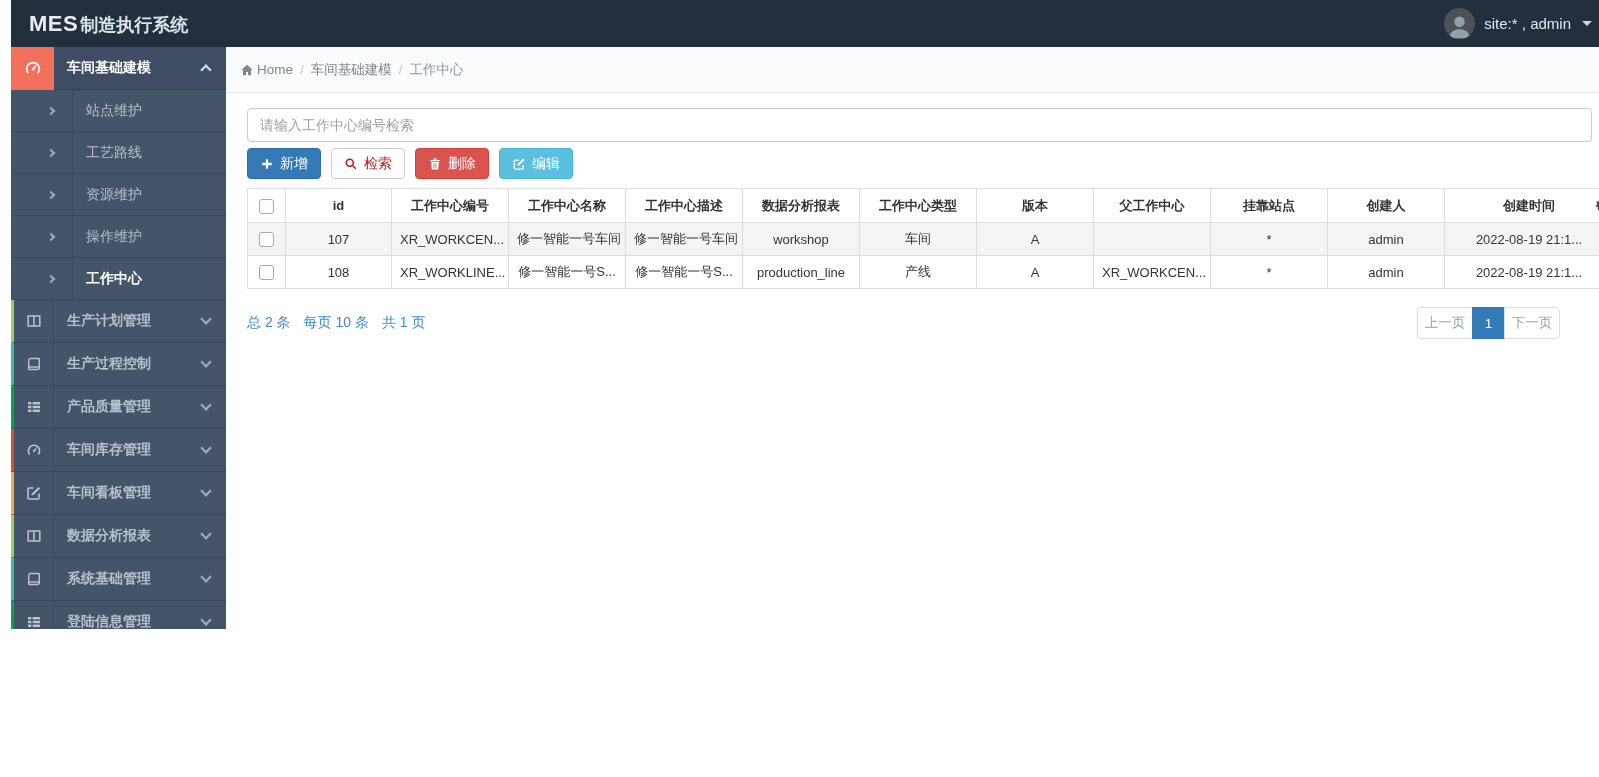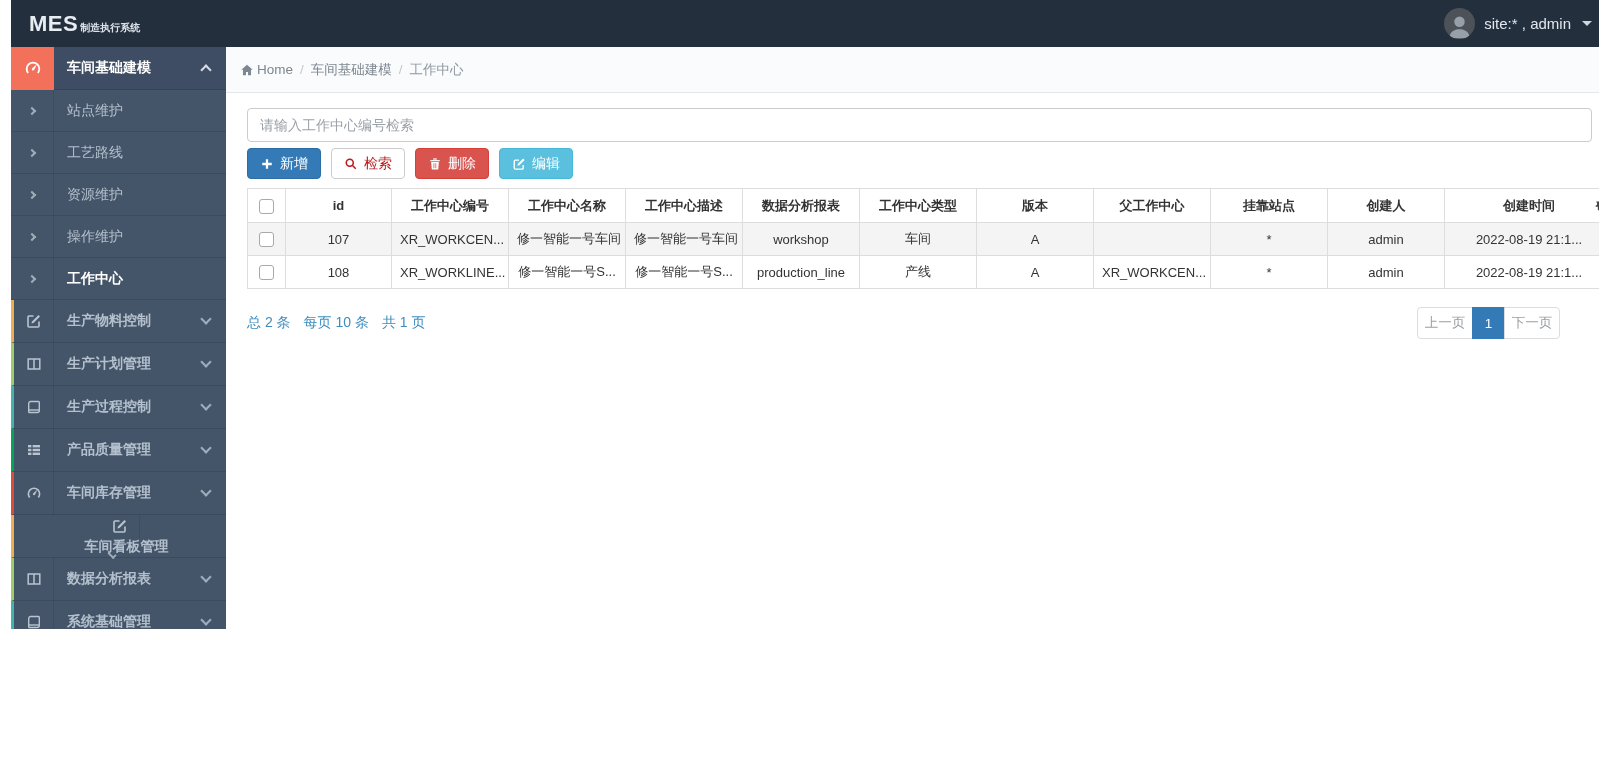--- a/index.html
+++ b/index.html
@@ -5,38 +5,38 @@
   * { margin:0; padding:0; box-sizing:border-box; }
   html,body { background:#fff; }
   body { font-family:"Liberation Sans","DejaVu Sans",sans-serif; }
   .app { position:relative; width:1599px; height:629px; overflow:hidden; background:#fff;margin-left:11px; }
 
   
   .navbar { position:absolute; top:0; left:0; right:0; height:47px; background:#242f3e;
             display:flex; align-items:center; padding:0 18px; color:#dde3ea; z-index:5; }
   .brand { display:flex; align-items:baseline; gap:2px; cursor:default; }
   .brand-primary { font-size:22px; font-weight:bold; letter-spacing:.5px; color:#e8edf2; }
-  .brand-secondary { font-size:10px; font-weight:bold; color:#dbe2e9;text-align:right; }
+  .brand-secondary { font-size:18px; font-weight:bold; color:#dbe2e9;text-align:right; }
   .nav-user { margin-left:auto; display:flex; align-items:center; gap:9px; cursor:pointer; }
   .avatar { width:31px; height:31px; border-radius:50%; background:#4c5258; overflow:hidden;
             display:flex; align-items:flex-end; justify-content:center; }
   .avatar svg { width:27px; height:27px; display:block; }
   .nav-user-label { font-size:15px; color:#e2e7ee; }
   .caret-down { width:0; height:0; border-left:5px solid transparent; border-right:5px solid transparent;
                 border-top:5px solid #cfd6de; margin-left:2px; }
 
   
   .sidebar { position:absolute; top:47px; left:0; bottom:0; width:215px; background:#455569; }
   .side-row { display:flex; align-items:center; height:43px; border-bottom:1px solid rgba(0,0,0,.13);
               cursor:pointer; color:#b4c0cd; font-size:14px; }
   .side-group { background:#3e4d63; }
   .side-group .icon-cell { width:43px; height:43px; background:#f3705a; color:#fff;
                            display:flex; align-items:center; justify-content:center; }
   .side-group .label { color:#fff; font-weight:bold; padding-left:13px; flex:1; }
-  .sub-row { height:42px; }
+  .sub-row { height:42px;padding-left:19px; }
   .sub-row .icon-cell { width:43px; display:flex; align-items:center; justify-content:center;
                         color:#9aa8b6; border-right:1px solid rgba(0,0,0,.10); height:42px; }
   .sub-row .label { padding-left:13px; flex:1; }
   .sub-row.active { color:#fff; font-weight:bold; }
   .sub-row.active .icon-cell { color:#fff; }
   .side-item { border-left:3px solid transparent; font-weight:bold; }
   .side-item .icon-cell { width:40px; height:43px; display:flex; align-items:center; justify-content:center;
                           color:#b9c4d0; border-right:1px solid rgba(0,0,0,.10); }
   .side-item .label { padding-left:13px; flex:1; }
   .icon-cell svg { width:16px; height:16px; }
@@ -155,30 +155,20 @@
         </span>
       <span class="label">操作维护</span>
     </div>
     <div class="side-row sub-row active">
       <span class="icon-cell">
           <span class="chev chev-rt"></span>
         </span>
       <span class="label">工作中心</span>
     </div>
 
-    <div class="side-row side-item" style="border-left-color: rgb(240, 173, 78);">
-      <span class="icon-cell">
-        <svg viewBox="0 0 16 16">
-            <path fill="none" stroke="currentColor" stroke-width="1.6" d="M13 8.5V13a1 1 0 0 1-1 1H3a1 1 0 0 1-1-1V4a1 1 0 0 1 1-1h4.5"></path>
-            <path fill="currentColor" d="M6 8.5 12.5 2 14 3.5 7.5 10l-2 .4z"></path>
-          </svg>
-      </span>
-      <span class="label">生产物料控制</span>
-      <span class="chev chev-dn"></span>
-    </div>
     <div class="side-row side-item" style="border-left-color: rgb(156, 204, 101);">
       <span class="icon-cell">
         <svg viewBox="0 0 16 16">
             <path fill="none" stroke="currentColor" stroke-width="1.5" d="M2.2 3h11.6v10H2.2z"></path>
             <path stroke="currentColor" stroke-width="1.5" d="M8 3v10"></path>
           </svg>
       </span>
       <span class="label">生产计划管理</span>
       <span class="chev chev-dn"></span>
     </div>
@@ -211,21 +201,21 @@
     <div class="side-row side-item" style="border-left-color: rgb(221, 75, 57);">
       <span class="icon-cell">
         <svg viewBox="0 0 16 16">
             <path fill="currentColor" d="M8 2.4A6.4 6.4 0 0 0 1.6 8.8c0 1.6.55 3 1.45 4.1l1.25-1A4.8 4.8 0 0 1 3.2 8.8a4.8 4.8 0 1 1 9.6 0c0 1.2-.45 2.3-1.1 3.1l1.25 1a6.37 6.37 0 0 0 1.45-4.1A6.4 6.4 0 0 0 8 2.4z"></path>
             <path fill="currentColor" d="M7.1 9.7a1.15 1.15 0 0 0 2-.2l2.4-4.9-4.2 3.6a1.15 1.15 0 0 0-.2 1.5z"></path>
           </svg>
       </span>
       <span class="label">车间库存管理</span>
       <span class="chev chev-dn"></span>
     </div>
-    <div class="side-row side-item" style="border-left-color: rgb(240, 173, 78); flex-direction: column;">
+    <div class="side-row side-item" style="border-left-color: rgb(240, 173, 78);">
       <span class="icon-cell">
         <svg viewBox="0 0 16 16">
             <path fill="none" stroke="currentColor" stroke-width="1.6" d="M13 8.5V13a1 1 0 0 1-1 1H3a1 1 0 0 1-1-1V4a1 1 0 0 1 1-1h4.5"></path>
             <path fill="currentColor" d="M6 8.5 12.5 2 14 3.5 7.5 10l-2 .4z"></path>
           </svg>
       </span>
       <span class="label">车间看板管理</span>
       <span class="chev chev-dn"></span>
     </div>
     <div class="side-row side-item" style="border-left-color: rgb(156, 204, 101);">

